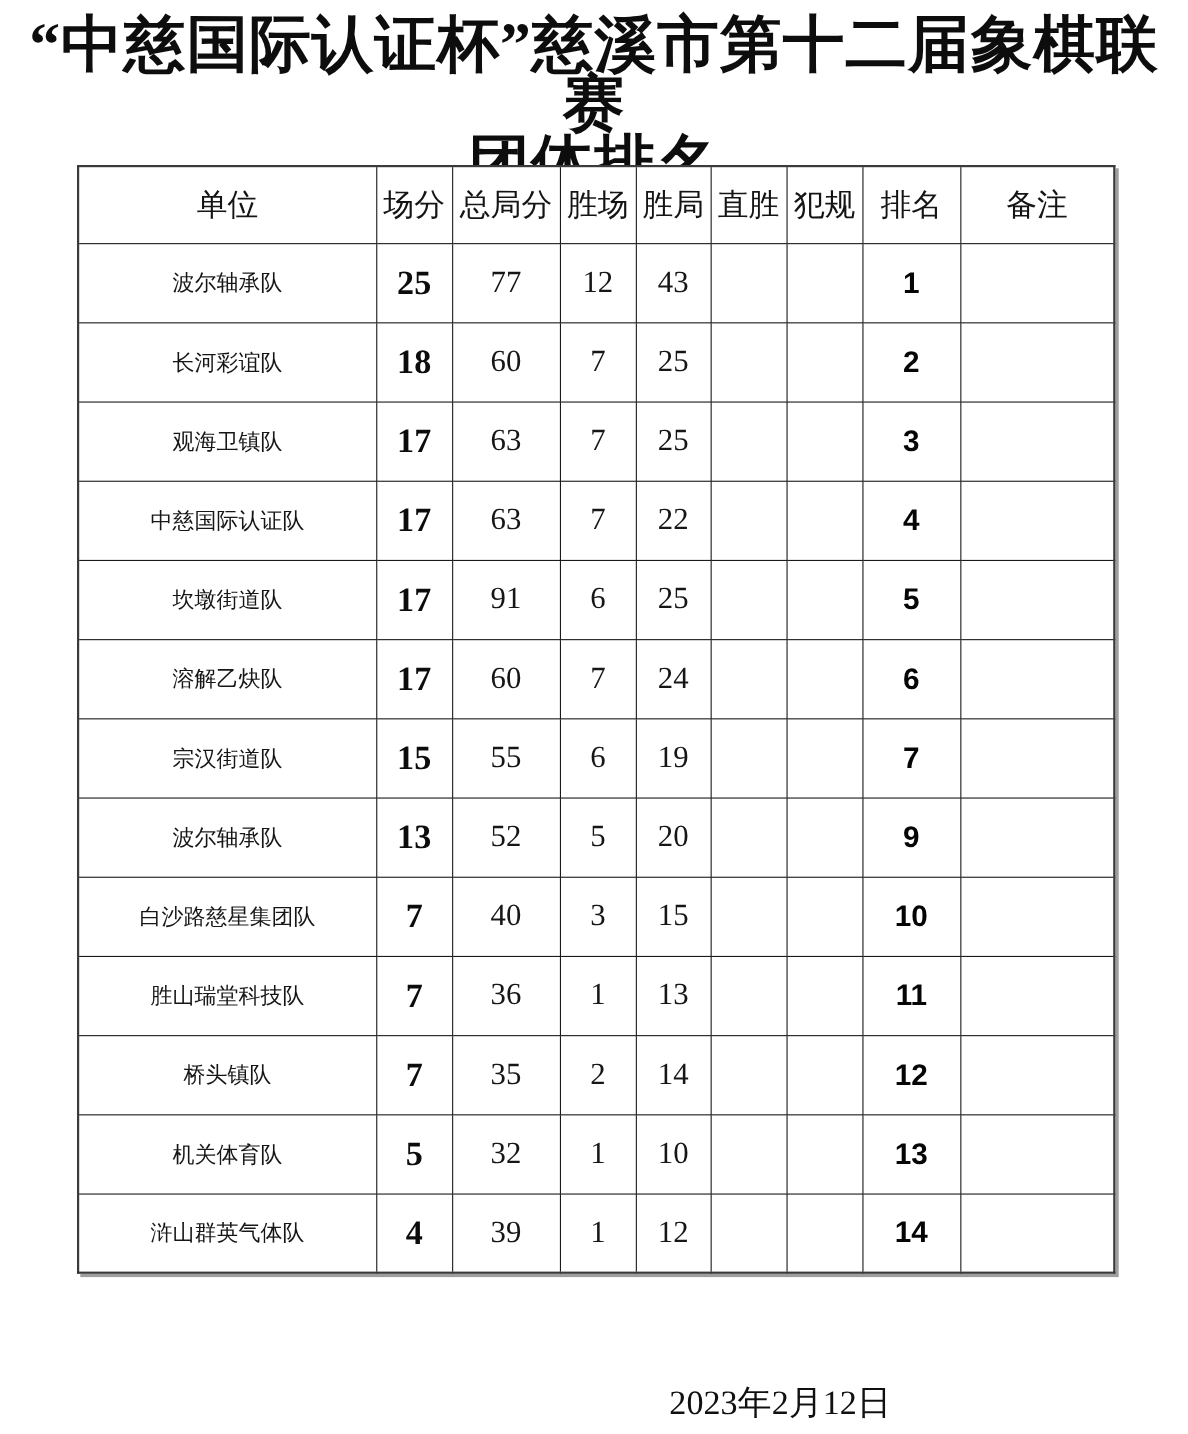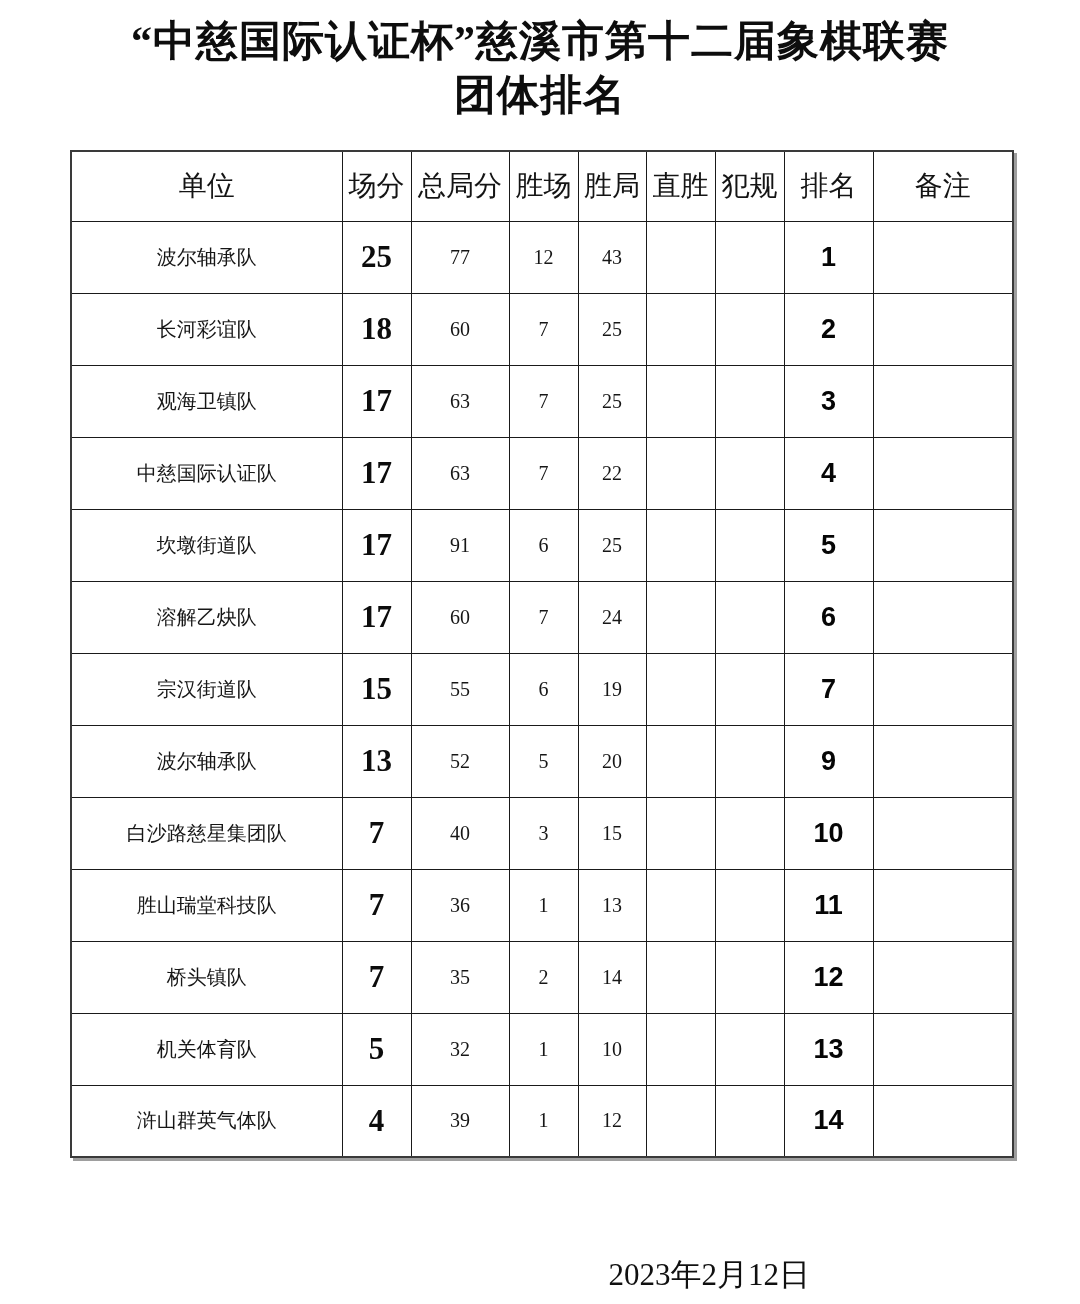--- a/index.html
+++ b/index.html
@@ -17,21 +17,21 @@
     inset: 0;
     background: #ffffff;
   }
   .title-block {
     position: absolute;
     top: 14px;
     left: 0;
     width: 1080px;
     text-align: center;
     font-weight: 700;
-    font-size: 42px;
+    font-size: 56px;
     line-height: 54px;
     letter-spacing: 1px;
     color: #0d0d0d;
   }
   table.ranking {
     position: absolute;
     top: 150px;
     left: 70px;
     width: 942px;
     border-collapse: collapse;
@@ -58,21 +58,21 @@
   td.col-unit {
     font-size: 20px;
     color: #161616;
   }
   td.col-match_points {
     font-size: 31px;
     font-weight: 700;
     color: #0c0c0c;
   }
   td.col-total_game_points, td.col-wins, td.col-won_games {
-    font-size: 20px;
+    font-size: 28px;
     color: #161616;
   }
   td.col-rank {
     font-family: "Liberation Sans", "DejaVu Sans", sans-serif;
     font-weight: 700;
     font-size: 27px;
     color: #050505;
   }
   td.col-direct_win, td.col-fouls, td.col-remarks {
     font-size: 26px;

